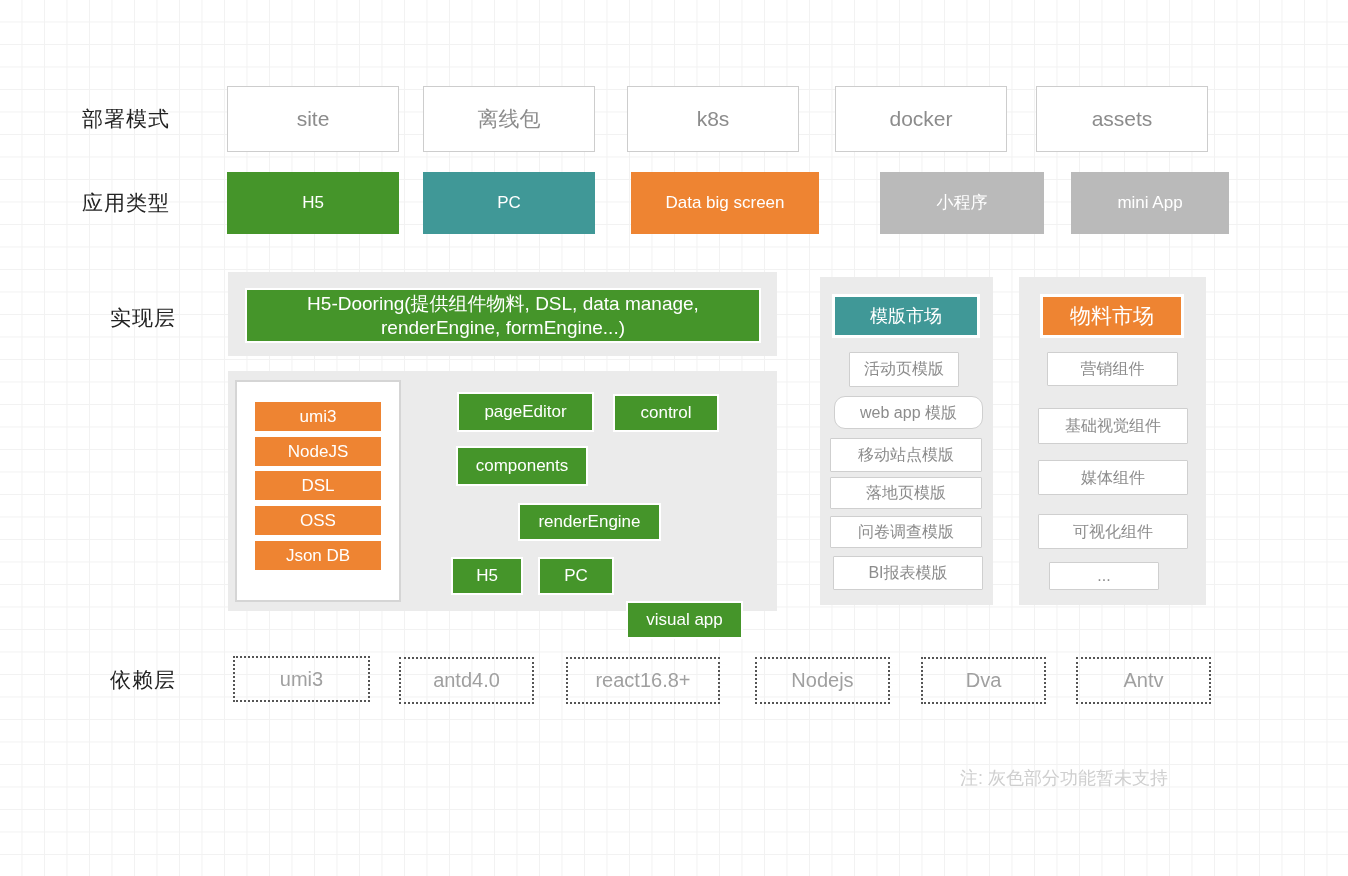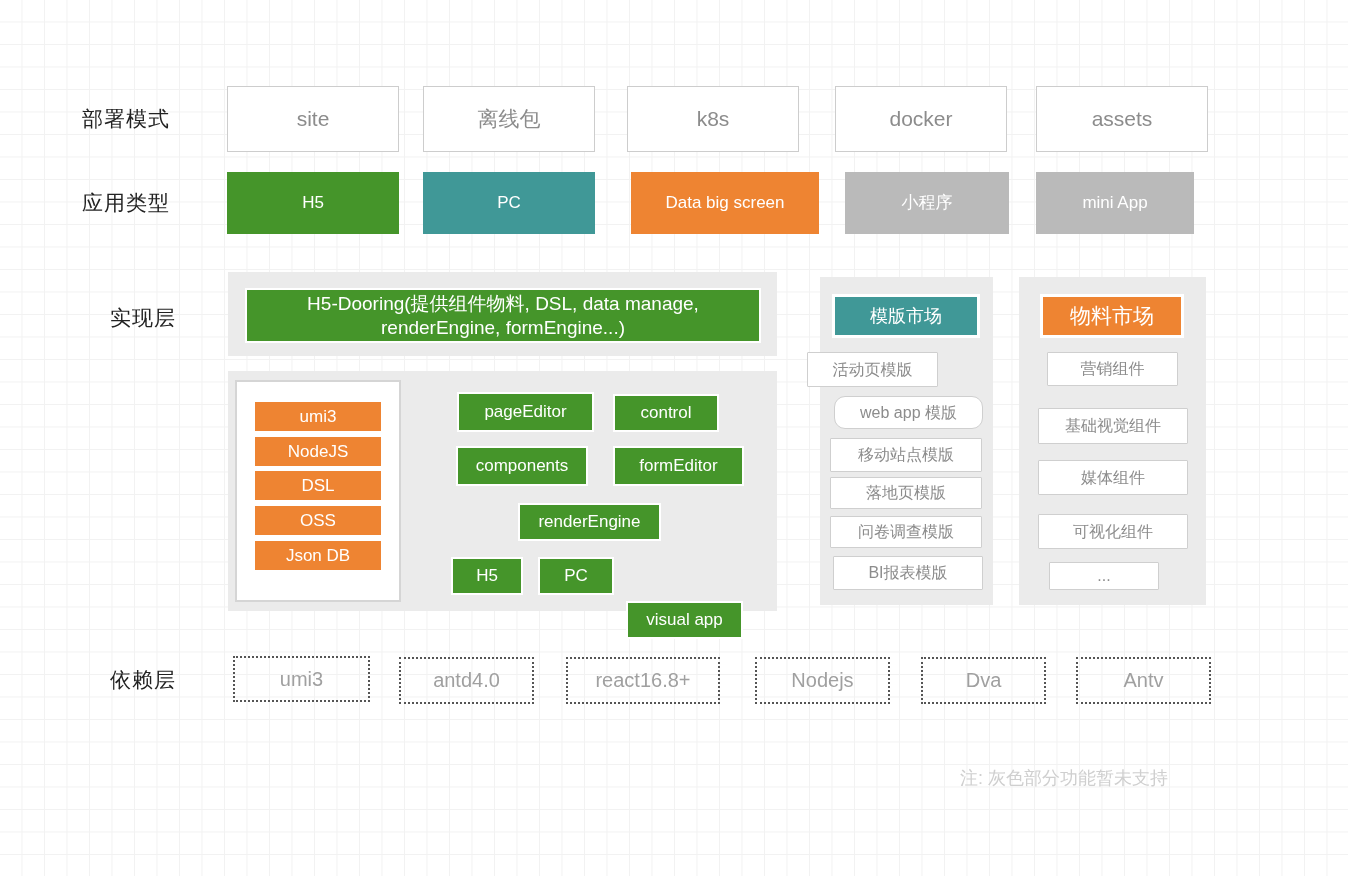--- a/index.html
+++ b/index.html
@@ -65,21 +65,21 @@
 
   
   .apptype-box {
     color: #ffffff;
     font-size: 17px;
     border: 0;
   }
   .c-green  { background: #45952a; }
   .c-teal   { background: #409897; }
   .c-orange { background: #ee8432; }
-  .c-gray   { background: #bababa; }
+  .c-gray   { background: #bababa; margin-left: 35px; }
 
   
   .panel {
     background: #ebebeb;
   }
   .panel-white {
     background: #ffffff;
     border: 2px solid #d5d5d5;
   }
 
@@ -169,33 +169,32 @@
   <div class="abs cell orange-box" style="left:254px; top:401px; width:128px; height:31px;">umi3</div>
   <div class="abs cell orange-box" style="left:254px; top:436px; width:128px; height:31px;">NodeJS</div>
   <div class="abs cell orange-box" style="left:254px; top:470px; width:128px; height:31px;">DSL</div>
   <div class="abs cell orange-box" style="left:254px; top:505px; width:128px; height:31px;">OSS</div>
   <div class="abs cell orange-box" style="left:254px; top:540px; width:128px; height:31px;">Json DB</div>
 
   <div class="abs cell green-box" style="left:457px; top:392px; width:137px; height:40px;">pageEditor</div>
   <div class="abs cell green-box" style="left:613px; top:394px; width:106px; height:38px;">control</div>
 
   <div class="abs cell green-box" style="left:456px; top:446px; width:132px; height:40px;">components</div>
-  <div class="abs cell green-box" style="left:613px; top:446px; width:131px; height:40px;">formEditor</div>
 
   <div class="abs cell green-box" style="left:518px; top:503px; width:143px; height:38px;">renderEngine</div>
 
   <div class="abs cell green-box" style="left:451px; top:557px; width:72px; height:38px;">H5</div>
   <div class="abs cell green-box" style="left:538px; top:557px; width:76px; height:38px;">PC</div>
   <div class="abs cell green-box" style="left:626px; top:557px; width:117px; height:38px;margin-top:44px;">visual app</div>
 
   <div class="abs panel" style="left:820px; top:277px; width:173px; height:328px;"></div>
 
   <div class="abs cell market-head-teal" style="left:832px; top:294px; width:148px; height:44px;">模版市场</div>
 
-  <div class="abs cell market-item" style="left:807px; top:352px; width:131px; height:35px;">活动页模版</div>
+  <div class="abs cell market-item" style="left:849px; top:352px; width:110px; height:35px;font-family:Liberation Mono, monospace;">活动页模版</div>
   <div class="abs cell market-item" style="left:834px; top:396px; width:149px; height:33px;border-radius:11px;">web app 模版</div>
   <div class="abs cell market-item" style="left:830px; top:438px; width:152px; height:34px;">移动站点模版</div>
   <div class="abs cell market-item" style="left:830px; top:477px; width:152px; height:32px;">落地页模版</div>
   <div class="abs cell market-item" style="left:830px; top:516px; width:152px; height:32px;">问卷调查模版</div>
   <div class="abs cell market-item" style="left:833px; top:556px; width:150px; height:34px;">BI报表模版</div>
 
   <div class="abs panel" style="left:1019px; top:277px; width:187px; height:328px;"></div>
 
   <div class="abs cell market-head-orange" style="left:1040px; top:294px; width:144px; height:44px;">物料市场</div>
 

